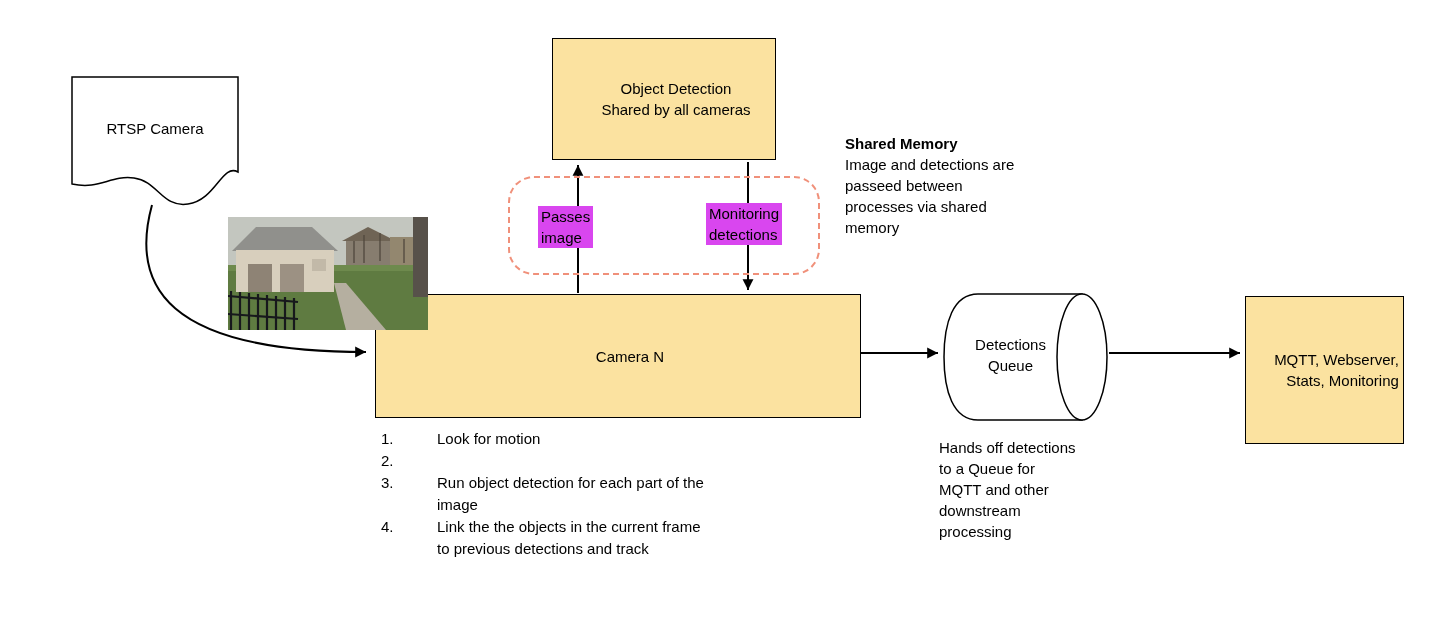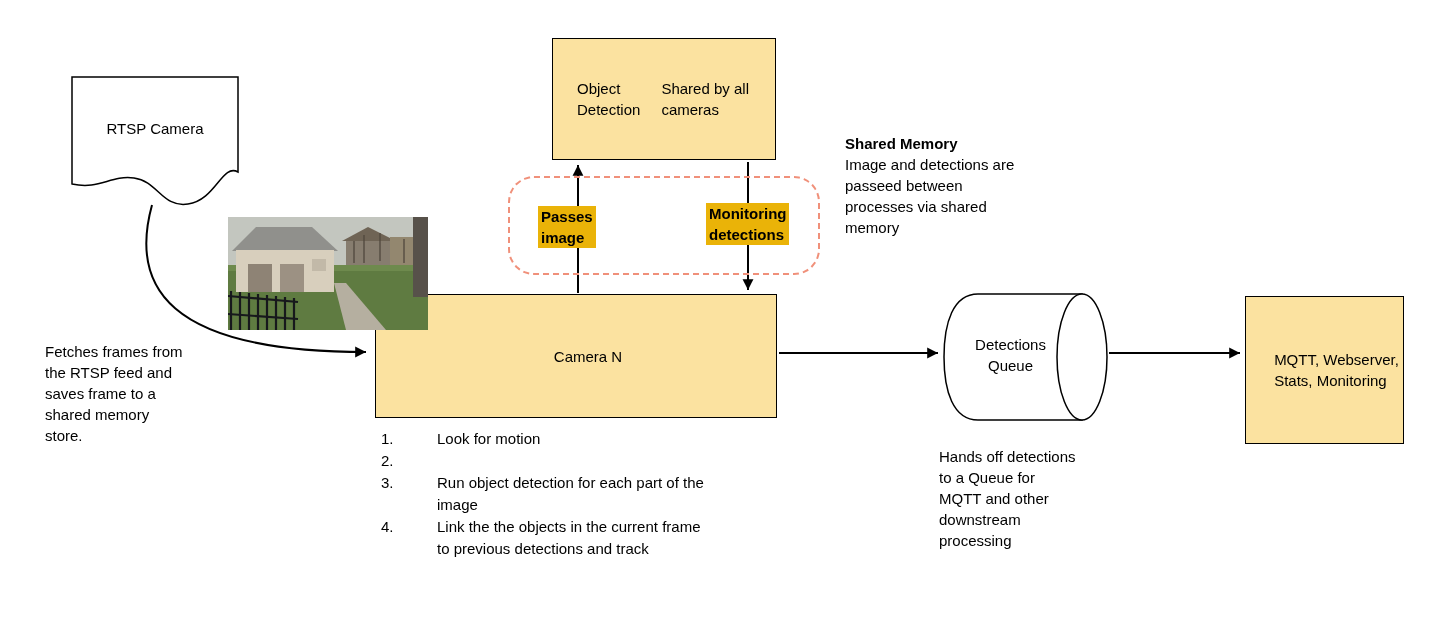--- a/index.html
+++ b/index.html
@@ -13,25 +13,25 @@
   .wires { position:absolute; left:0; top:0; }
   .txt { position:absolute; }
   .pre { white-space:pre-line; }
   .center { text-align:center; }
   .bold { font-weight:bold; }
   .italic { }
   .node {
     position:absolute;
     background:var(--node_fill,#fbe2a0);
     border:1.5px solid var(--node_border,#000);
-    display:flex; flex-direction:row; align-items:center; justify-content:center;
-    text-align:left;
+    display:flex; flex-direction:column; align-items:center; justify-content:center;
+    text-align:right;
     padding-left:24px;
   }
-  .label-bg { background:#eab308; padding:0 3px;font-weight:bold; }
+  .label-bg { background:#d946ef; padding:0 3px; }
   .shared-region {
     position:absolute;
     border:2.5px dashed var(--shared_region_border,#f0907a);
     border-radius:26px;
   }
   .photo { position:absolute; }
   .steps { position:absolute; }
   .step { display:flex; line-height:22px; }
   .step .num { width:56px; flex:0 0 56px; }
   .edge { stroke:var(--edge,#000); stroke-width:2; fill:none; }
@@ -74,21 +74,21 @@
   <div class="shared-region" style="left:508px; top:176px; width:312px; height:99px"></div>
 
   <div class="txt" style="left:845px; top:133px; width:230px">
     <div class="bold">Shared Memory</div>
     <div class="pre">Image and detections are
 passeed between
 processes via shared
 memory</div>
   </div>
 
-  <div class="node" style="left:375px; top:294px; width:402px; height:124px">
+  <div class="node" style="left:375px; top:294px; width:486px; height:124px">
     <div>Camera N</div>
   </div>
 
   <div class="photo" style="left:228px; top:217px">
     <svg width="200" height="113" viewBox="0 0 200 113">
       <rect width="200" height="113" fill="#c3c6bf"></rect>
       <rect x="118" y="22" width="48" height="26" fill="#877d6f"></rect>
       <polygon points="114,24 140,10 168,24" fill="#6f6455"></polygon>
       <rect x="162" y="20" width="28" height="28" fill="#93876f"></rect>
       <path d="M126 46 V24 M136 46 V18 M152 44 V16 M176 46 V22" stroke="#50483d" stroke-width="1.3" fill="none"></path>
@@ -114,25 +114,20 @@
         <line x1="0" y1="97" x2="70" y2="102"></line>
       </g>
     </svg>
   </div>
 
   <div class="txt pre label-bg" style="left:538px; top:206px">Passes
 image</div>
   <div class="txt pre label-bg" style="left:706px; top:203px">Monitoring
 detections</div>
 
-  <div class="txt pre" style="left:45px; top:341px; width:200px">Fetches frames from
-the RTSP feed and
-saves frame to a
-shared memory
-store.</div>
 
   <div class="steps" style="left:381px; top:428px; width:400px">
     <div class="step">
       <span class="num">1.</span>
       <span class="pre">Look for motion</span>
     </div>
     <div class="step">
       <span class="num">2.</span>
     </div>
     <div class="step">
@@ -142,21 +137,21 @@
     </div>
     <div class="step">
       <span class="num">4.</span>
       <span class="pre">Link the the objects in the current frame
 to previous detections and track</span>
     </div>
   </div>
 
   <div class="txt pre center" style="left:948px; top:334px; width:125px">Detections
 Queue</div>
-  <div class="txt pre" style="left:939px; top:446px; width:200px">Hands off detections
+  <div class="txt pre" style="left:939px; top:437px; width:200px">Hands off detections
 to a Queue for
 MQTT and other
 downstream
 processing</div>
 
   <div class="node" style="left:1245px; top:296px; width:159px; height:148px">
     <div class="pre">MQTT, Webserver,
 Stats, Monitoring</div>
   </div>
 

